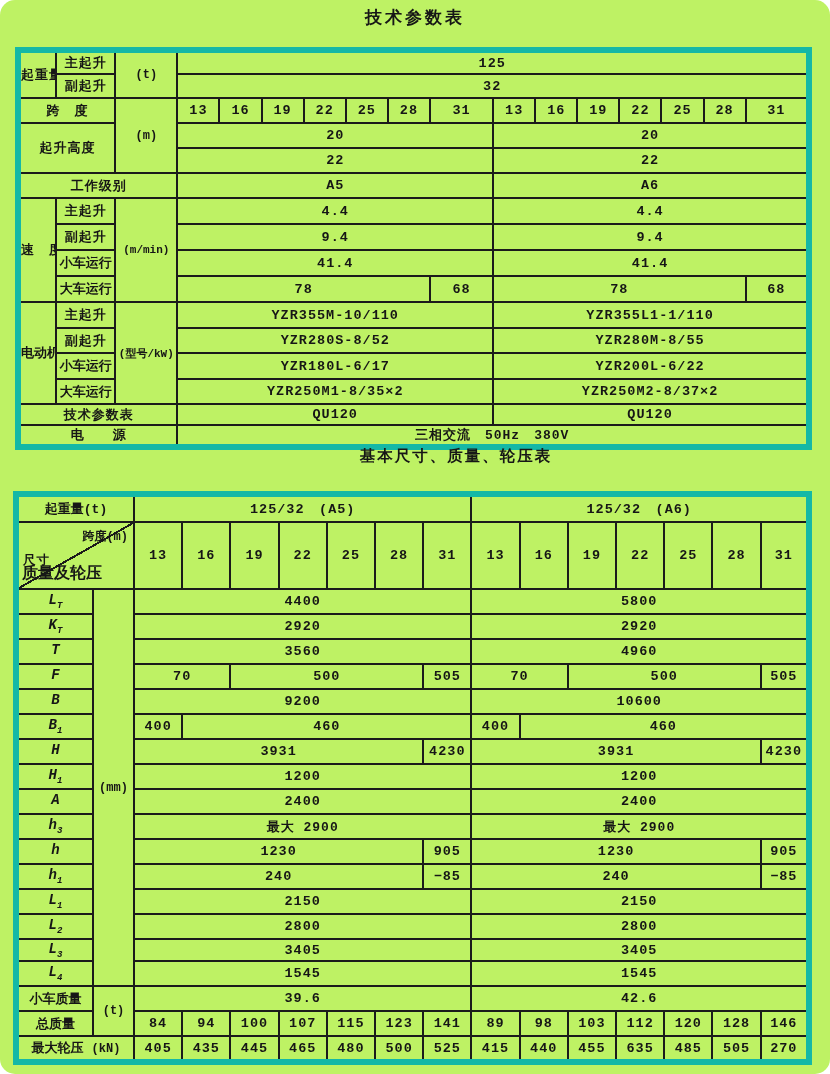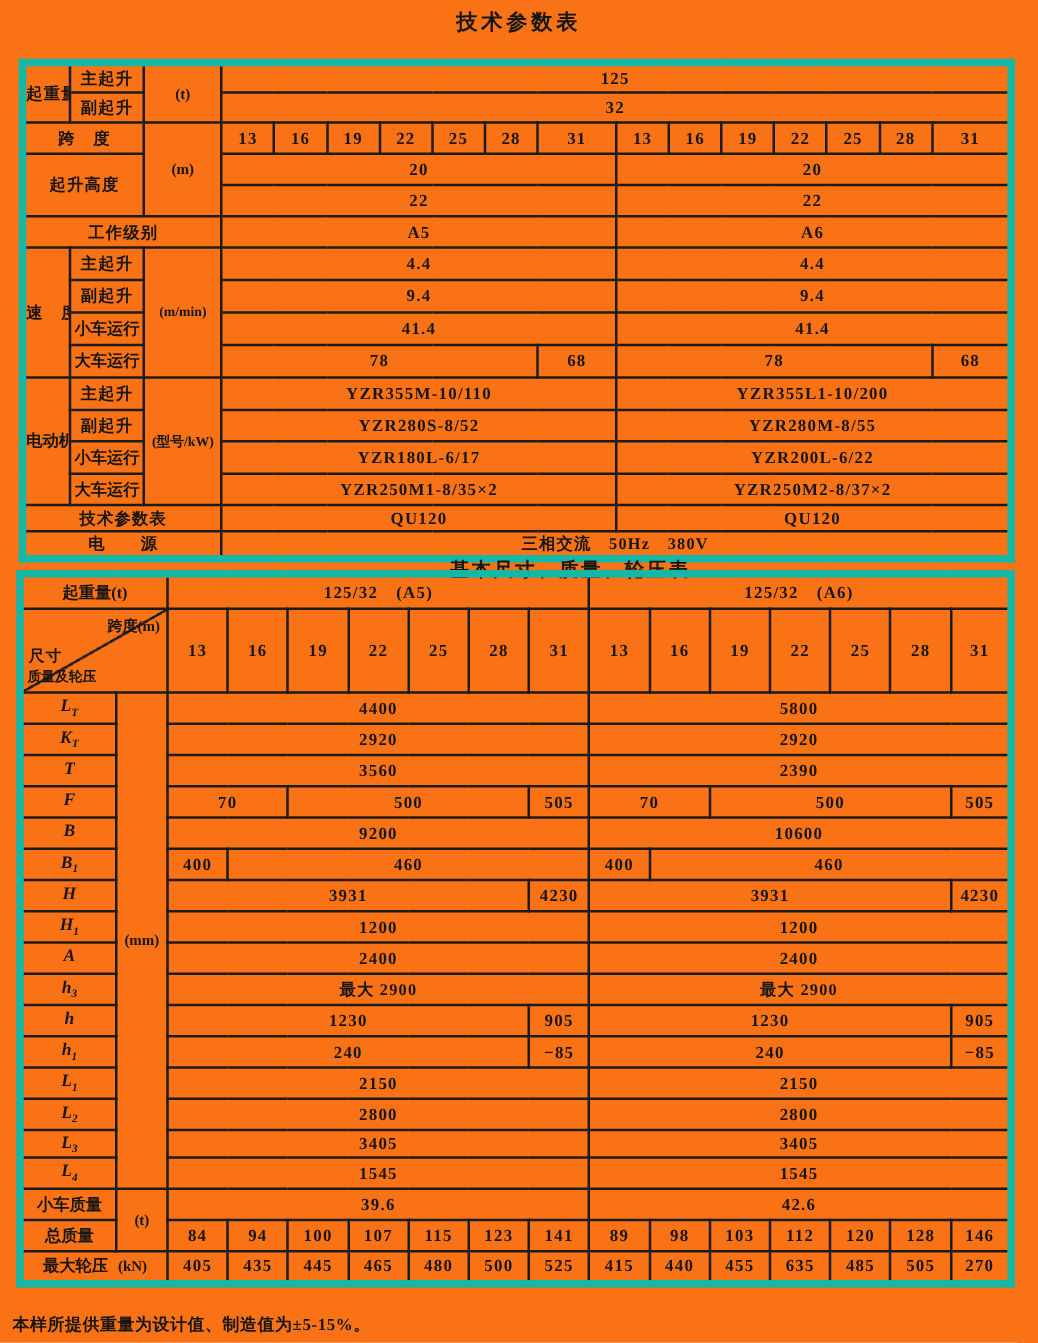--- a/index.html
+++ b/index.html
@@ -1,34 +1,35 @@
 <!DOCTYPE html>
 <html><head>
 <meta charset="utf-8">
 <style>
   html,body { margin:0; padding:0; }
   .page {
     position:relative; width:830px; height:1074px;
-    background:#f97316;
-    font-family:Liberation Serif, serif;
+    background:#bef264;
+    font-family:Liberation Mono, monospace;
     color:#161616;
     overflow:hidden;
+    border-radius:15px;
   }
   .doc-title {
     position:absolute; left:0; width:100%; text-align:center;
     font-weight:bold; font-size:17px; letter-spacing:3px;
   }
   #title1 { top:6px; }
   #title2 { top:446px; font-size:15.5px; letter-spacing:2px;padding-left:41px; }
   table {
     position:absolute; border-collapse:collapse; table-layout:fixed;
     border:6px solid #14b8a6;
   }
   #t1 { left:15px; top:47px;  width:797px; height:394px; }
-  #t2 { left:13px; top:456px; width:799px; height:573px; }
+  #t2 { left:13px; top:491px; width:799px; height:573px; }
   td {
     border:2px solid #1b1b1b;
     text-align:center; vertical-align:middle;
     padding:0; overflow:hidden; white-space:nowrap;
     font-size:13.5px; font-weight:bold;
   }
   .cjk { font-size:13px; letter-spacing:1px; }
   .unit { font-size:12px; letter-spacing:0; }
   .unit-small { font-size:11px; letter-spacing:0; }
   .sym { font-style:italic; font-size:14px; }
@@ -37,21 +38,21 @@
   .corner {
     position:relative; padding:0;
     background:linear-gradient(to bottom right,
       transparent calc(50% - 1px),
       #1b1b1b calc(50% - 1px),
       #1b1b1b calc(50% + 1px),
       transparent calc(50% + 1px));
   }
   .corner-top    { position:absolute; top:5px;  right:5px; font-size:12px; font-weight:bold; }
   .corner-mid    { position:absolute; left:4px; top:29px;  font-size:12.5px; font-weight:bold; letter-spacing:1px; }
-  .corner-bottom { position:absolute; left:3px; bottom:4px; font-size:11px; font-weight:bold; }
+  .corner-bottom { position:absolute; left:3px; bottom:4px; font-size:16px; font-weight:bold; }
   .wheel-unit { margin-left:8px; font-size:12px; }
   #footnote {
     position:absolute; left:10px; top:1051px;
     font-size:13.5px; font-weight:bold; letter-spacing:0.5px;
   }
 </style>
 </head>
 <body>
 
 <div class="page">
@@ -143,21 +144,21 @@
       <td colspan="6" class="num">78</td>
       <td class="num">68</td>
       <td colspan="6" class="num">78</td>
       <td class="num">68</td>
     </tr>
     <tr style="height:26px">
       <td rowspan="4" class="cjk" style="letter-spacing:0">电动机</td>
       <td class="cjk">主起升</td>
       <td rowspan="4" class="unit-small">(型号/kW)</td>
       <td colspan="7" class="num">YZR355M-10/110</td>
-      <td colspan="7" class="num">YZR355L1-10/200</td>
+      <td colspan="7" class="num">YZR355L1-1/110</td>
     </tr>
     <tr style="height:25px">
       <td class="cjk">副起升</td>
       <td colspan="7" class="num">YZR280S-8/52</td>
       <td colspan="7" class="num">YZR280M-8/55</td>
     </tr>
     <tr style="height:26px">
       <td class="cjk" style="letter-spacing:0">小车运行</td>
       <td colspan="7" class="num">YZR180L-6/17</td>
       <td colspan="7" class="num">YZR200L-6/22</td>
@@ -235,21 +236,21 @@
       <td colspan="7" class="num">5800</td>
     </tr>
     <tr style="height:25px">
       <td class="sym"><span>K</span><sub>T</sub></td>
       <td colspan="7" class="num">2920</td>
       <td colspan="7" class="num">2920</td>
     </tr>
     <tr style="height:25px">
       <td class="sym"><span>T</span><sub></sub></td>
       <td colspan="7" class="num">3560</td>
-      <td colspan="7" class="num">2390</td>
+      <td colspan="7" class="num">4960</td>
     </tr>
     <tr style="height:25px">
       <td class="sym"><span>F</span><sub></sub></td>
       <td colspan="2" class="num">70</td>
       <td colspan="4" class="num">500</td>
       <td class="num">505</td>
       <td colspan="2" class="num">70</td>
       <td colspan="4" class="num">500</td>
       <td class="num">505</td>
     </tr>
@@ -360,15 +361,14 @@
       <td class="num">440</td>
       <td class="num">455</td>
       <td class="num">635</td>
       <td class="num">485</td>
       <td class="num">505</td>
       <td class="num">270</td>
     </tr>
   </tbody>
     </table>
 
-  <div id="footnote">本样所提供重量为设计值、制造值为±5-15%。</div>
 
 </div>
 
 </body></html>

